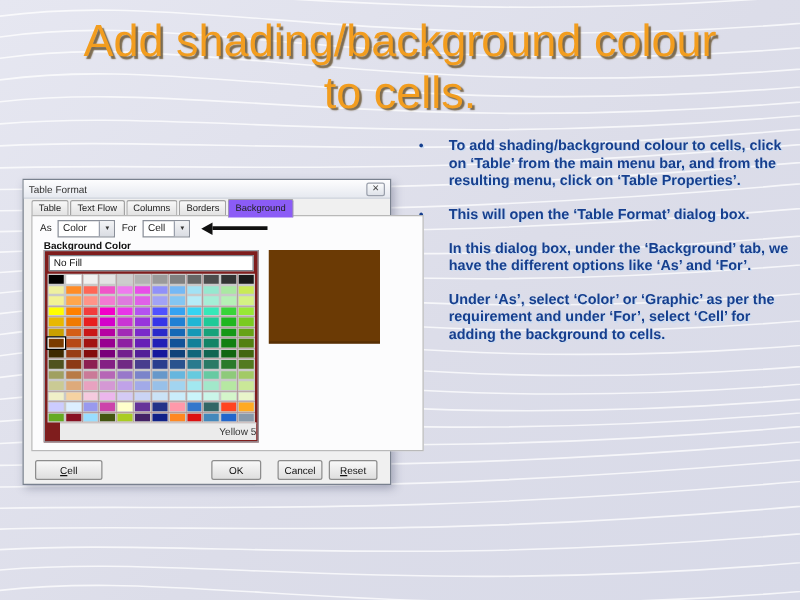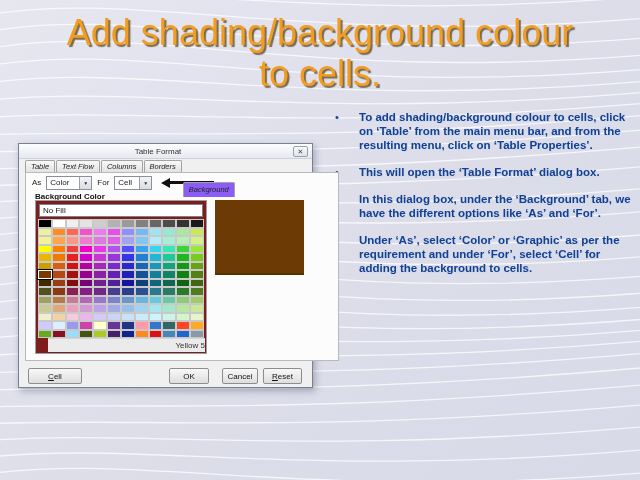--- a/index.html
+++ b/index.html
@@ -21,27 +21,27 @@
   .bullet .mark{flex:none;width:24px;font-size:11px;line-height:14px;padding-left:2px;}
   .bullet .btx{flex:1;font-size:11.5px;font-weight:bold;line-height:14px;}
 
   
   .dialog{position:absolute;left:18px;top:143px;width:295px;height:245px;
           background:#f0f0f0;border:1px solid #79818f;box-sizing:border-box;
           box-shadow:2px 3px 7px rgba(50,55,85,.35);font-size:8px;color:#1a1a1a;}
   .titlebar{position:absolute;left:0;top:0;right:0;height:15px;
             background:linear-gradient(#fdfdfe,#e6e9f0);border-bottom:1px solid #ccd1db;
             display:flex;align-items:center;padding:0 4px;box-sizing:border-box;}
-  .tb-text{flex:1;font-size:8px;color:#333;text-align:center;}
+  .tb-text{flex:1;font-size:8px;color:#333;}
   .close{width:15px;height:11px;border:1px solid #9aa0ac;border-radius:2px;
          background:linear-gradient(#fafbfc,#dfe3ea);display:flex;align-items:center;
          justify-content:center;box-sizing:border-box;cursor:default;}
   .close i{font-style:normal;font-size:7px;line-height:7px;color:#444;}
 
-  .tabstrip{position:absolute;left:6px;top:16px;height:13px;display:flex;align-items:center;font-style:italic;}
+  .tabstrip{position:absolute;left:6px;top:16px;height:13px;display:flex;align-items:flex-end;}
   .tab{height:12px;line-height:12px;padding:0 5px;margin-right:1px;
        background:linear-gradient(#f8f8f8,#e1e1e1);border:1px solid #a3a3a3;border-bottom:none;
        border-radius:2px 2px 0 0;font-size:7.5px;color:#222;position:relative;}
   .tab.active{height:14px;line-height:14px;background:#8b5cf6;z-index:3;
               margin-bottom:-1px;font-size:7.5px;margin-top:44px;}
 
   .page{position:absolute;left:6px;top:28px;width:281px;height:187px;background:#fcfcfd;
         border:1px solid #b9b9b9;box-sizing:content-box;z-index:2;padding-left:31px;}
   .controls{position:absolute;left:6px;top:2px;height:15px;display:flex;align-items:center;gap:5px;}
   .lbl{font-size:8px;color:#222;}

